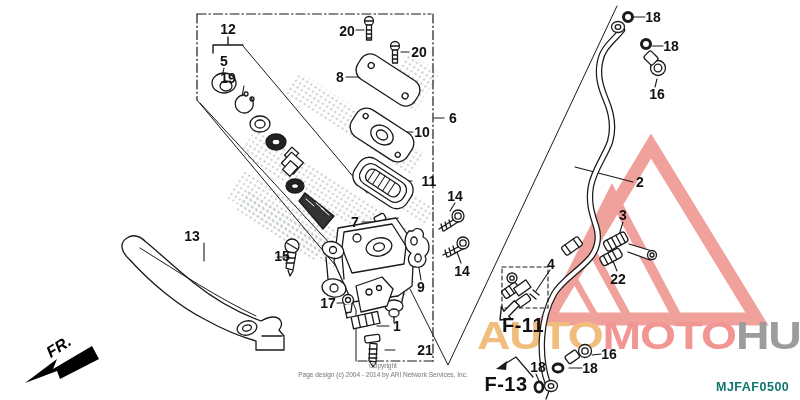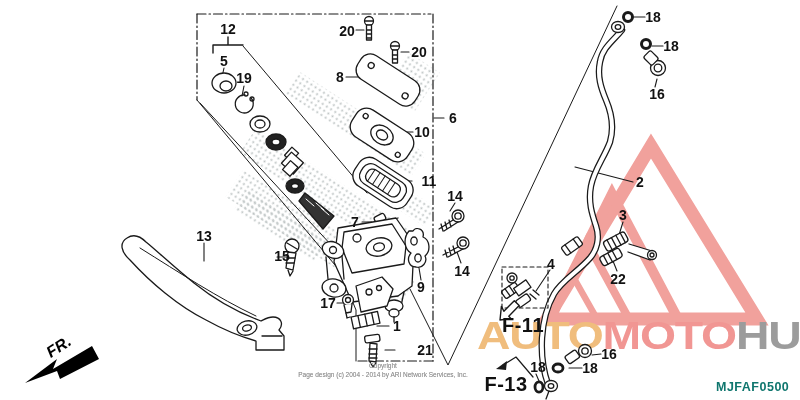--- a/index.html
+++ b/index.html
@@ -311,32 +311,32 @@
         <ellipse cx="539" cy="387" rx="4" ry="5.2" stroke-width="2.8"></ellipse>
       </g>
 
       <polygon points="25,383 57,359 53,369 92,346 99,359 60,379 57,371" fill="#000" stroke="none"></polygon>
     </g>
   </svg>
 
   <div id="labels">
       <div class="plabel" style="left: 228px; top: 29px;">12</div>
       <div class="plabel" style="left: 224px; top: 61px;">5</div>
-      <div class="plabel" style="left: 244px; top: 78px;">19</div>
+      <div class="plabel" style="left: 228px; top: 78px;">19</div>
       <div class="plabel" style="left: 347px; top: 31px;">20</div>
       <div class="plabel" style="left: 419px; top: 52px;">20</div>
       <div class="plabel" style="left: 340px; top: 77px;">8</div>
       <div class="plabel" style="left: 453px; top: 118px;">6</div>
       <div class="plabel" style="left: 422px; top: 132px;">10</div>
       <div class="plabel" style="left: 429px; top: 181px;">11</div>
       <div class="plabel" style="left: 355px; top: 222px;">7</div>
       <div class="plabel" style="left: 455px; top: 196px;">14</div>
       <div class="plabel" style="left: 462px; top: 271px;">14</div>
       <div class="plabel" style="left: 421px; top: 287px;">9</div>
-      <div class="plabel" style="left: 204px; top: 236px;">13</div>
+      <div class="plabel" style="left: 192px; top: 236px;">13</div>
       <div class="plabel" style="left: 282px; top: 256px;">15</div>
       <div class="plabel" style="left: 328px; top: 303px;">17</div>
       <div class="plabel" style="left: 397px; top: 326px;">1</div>
       <div class="plabel" style="left: 425px; top: 350px; text-align: center;">21</div>
       <div class="plabel" style="left: 640px; top: 182px;">2</div>
       <div class="plabel" style="left: 623px; top: 215px;">3</div>
       <div class="plabel" style="left: 618px; top: 279px;">22</div>
       <div class="plabel" style="left: 551px; top: 264px;">4</div>
       <div class="plabel" style="left: 653px; top: 17px;">18</div>
       <div class="plabel" style="left: 671px; top: 46px;">18</div>

